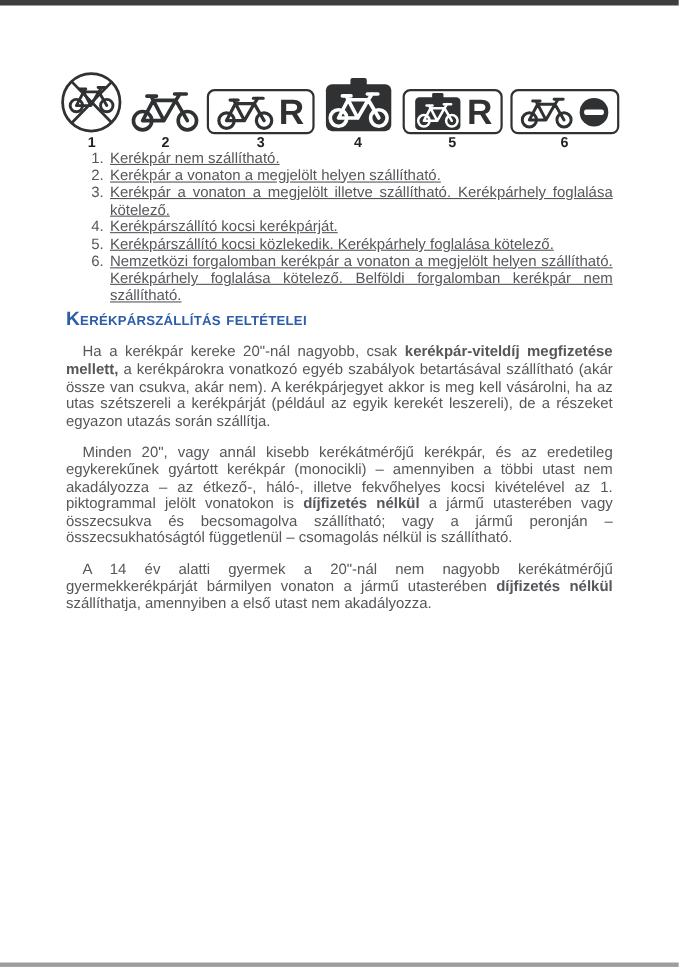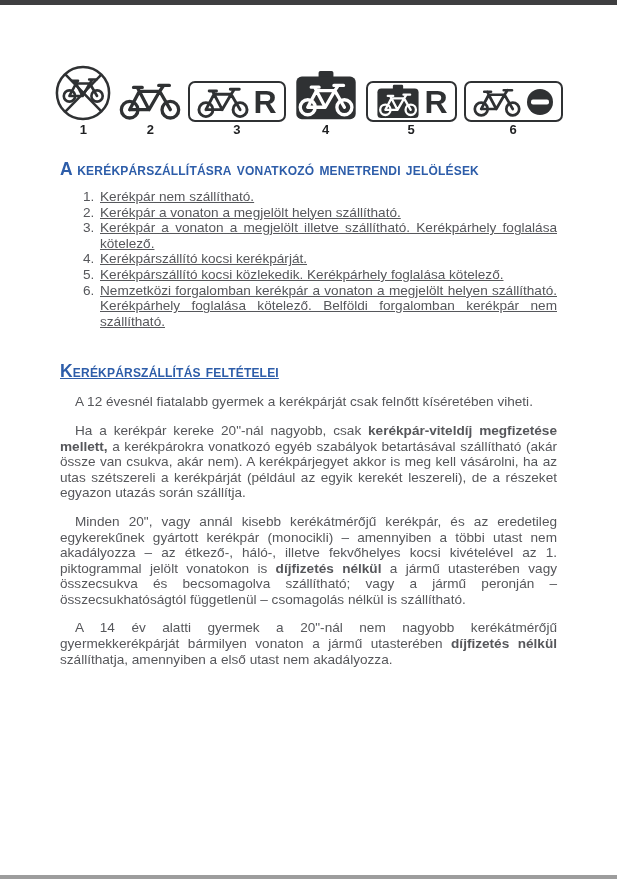--- a/index.html
+++ b/index.html
@@ -130,34 +130,32 @@
         </svg>
         <svg width="28" height="28" viewBox="0 0 28 28" class="ink" style="margin-left:1px;">
           <circle cx="14" cy="14" r="13" fill="currentColor"></circle>
           <rect x="5" y="11.5" width="18" height="5" rx="2" fill="#ffffff"></rect>
         </svg>
       </span>
       <span class="num">6</span>
     </div>
   </div>
 
-  <h2 class="section-title">A kerékpárszállításra vonatkozó menetrendi jelölések</h2>
 
   <ol class="jlist bodytext">
     <li>Kerékpár nem szállítható.</li>
     <li>Kerékpár a vonaton a megjelölt helyen szállítható.</li>
     <li>Kerékpár a vonaton a megjelölt illetve szállítható. Kerékpárhely foglalása kötelező.</li>
     <li>Kerékpárszállító kocsi kerékpárját.</li>
     <li>Kerékpárszállító kocsi közlekedik. Kerékpárhely foglalása kötelező.</li>
     <li>Nemzetközi forgalomban kerékpár a vonaton a megjelölt helyen szállítható. Kerékpárhely foglalása kötelező. Belföldi forgalomban kerékpár nem szállítható.</li>
   </ol>
 
 
-  <h2 class="section-title" style="margin-top:33px;text-decoration:underline;">Kerékpárszállítás feltételei</h2>
+  <h2 class="section-title" style="margin-top:4px;">Kerékpárszállítás feltételei</h2>
 
-  <p class="para bodytext"><span>A 12 évesnél fiatalabb gyermek a kerékpárját csak felnőtt kíséretében viheti.</span></p>
   <p class="para bodytext"><span>Ha a kerékpár kereke 20"-nál nagyobb, csak </span><span class="bold">kerékpár-viteldíj megfizetése mellett,</span><span> a kerékpárokra vonatkozó egyéb szabályok betartásával szállítható (akár össze van csukva, akár nem). A kerékpárjegyet akkor is meg kell vásárolni, ha az utas szétszereli a kerékpárját (például az egyik kerekét leszereli), de a részeket egyazon utazás során szállítja.</span></p>
   <p class="para bodytext"><span>Minden 20", vagy annál kisebb kerékátmérőjű kerékpár, és az eredetileg egykerekűnek gyártott kerékpár (monocikli) – amennyiben a többi utast nem akadályozza – az étkező-, háló-, illetve fekvőhelyes kocsi kivételével az 1. piktogrammal jelölt vonatokon is </span><span class="bold">díjfizetés nélkül</span><span> a jármű utasterében vagy összecsukva és becsomagolva szállítható; vagy a jármű peronján – összecsukhatóságtól függetlenül – csomagolás nélkül is szállítható.</span></p>
   <p class="para bodytext"><span>A 14 év alatti gyermek a 20"-nál nem nagyobb kerékátmérőjű gyermekkerékpárját bármilyen vonaton a jármű utasterében </span><span class="bold">díjfizetés nélkül</span><span> szállíthatja, amennyiben a első utast nem akadályozza.</span></p>
 
 </div>
 
 <div class="bottom-border"></div>
 
 </body></html>

